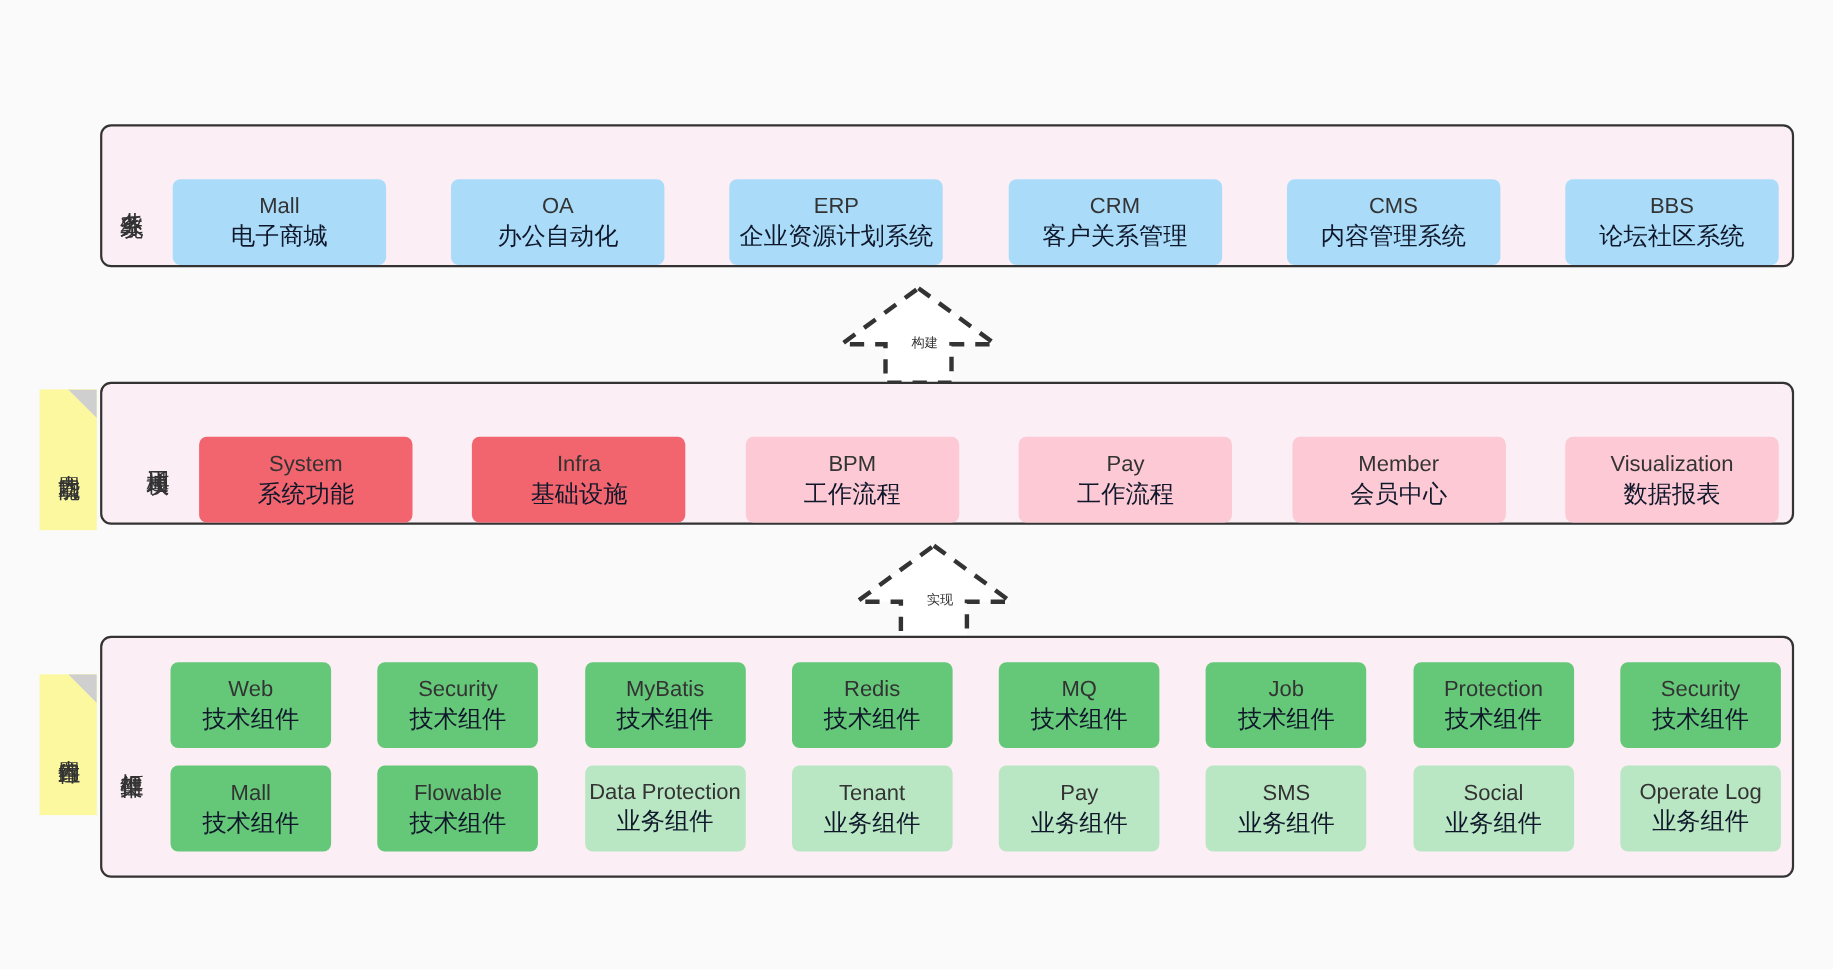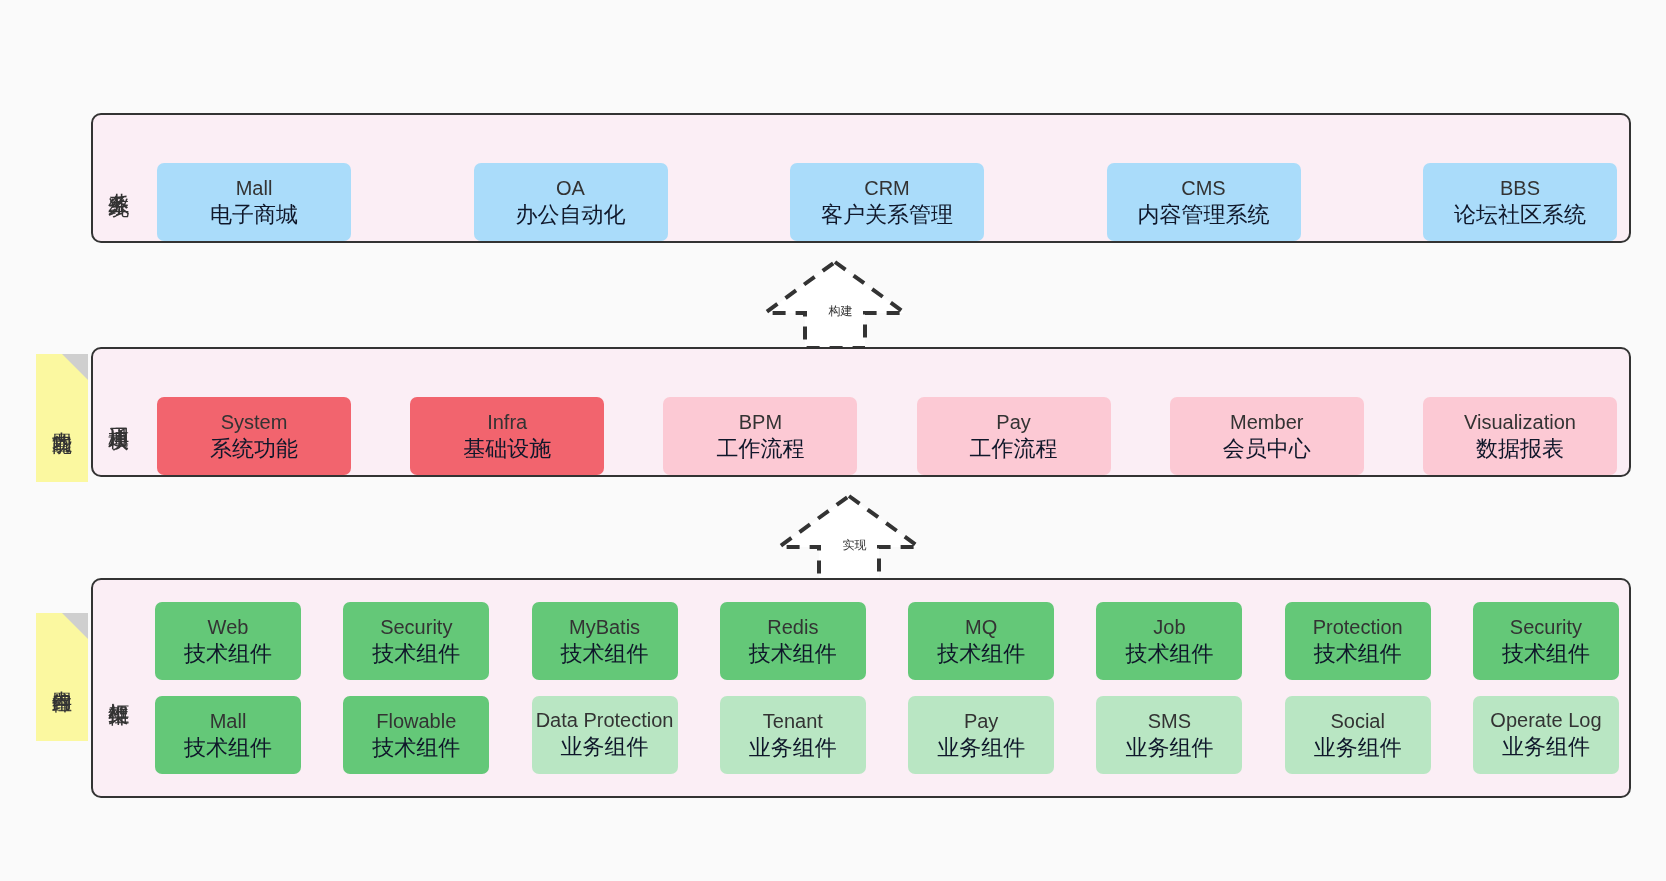--- a/index.html
+++ b/index.html
@@ -167,20 +167,24 @@
   <div class="layer-body" id="business-body">
       <div class="box biz-box">
         <span class="en">Mall</span>
         <span class="cn">电子商城</span>
       </div>
       <div class="box biz-box">
         <span class="en">OA</span>
         <span class="cn">办公自动化</span>
       </div>
       <div class="box biz-box">
+        <span class="en">ERP</span>
+        <span class="cn">企业资源计划系统</span>
+      </div>
+      <div class="box biz-box">
         <span class="en">CRM</span>
         <span class="cn">客户关系管理</span>
       </div>
       <div class="box biz-box">
         <span class="en">CMS</span>
         <span class="cn">内容管理系统</span>
       </div>
       <div class="box biz-box">
         <span class="en">BBS</span>
         <span class="cn">论坛社区系统</span>
@@ -193,21 +197,21 @@
     <path d="M 75 4 L 145 55 L 105 55 L 105 90 L 45 90 L 45 55 L 5 55 Z" fill="#ffffff" stroke="#333333" stroke-width="4" stroke-dasharray="13 10" stroke-linejoin="miter"></path>
   </svg>
   <span class="arrow-label">构建</span>
 </div>
 
 <div class="note" id="note-modules" style="left:36px; top:354px; width:52px; height:128px;">
   <span class="fold"></span>
   <span>内置功能</span>
 </div>
 
-<div class="layer" id="layer-modules" style="left:91px; top:347px; width:1540px; height:130px;">
+<div class="layer" id="layer-modules" style="left:91px; top:347px; width:1540px; height:130px;padding-left:24px;">
   <div class="layer-title">通用模块</div>
   <div class="layer-body" id="modules-body">
       <div class="box mod-box highlight">
         <span class="en">System</span>
         <span class="cn">系统功能</span>
       </div>
       <div class="box mod-box highlight">
         <span class="en">Infra</span>
         <span class="cn">基础设施</span>
       </div>

